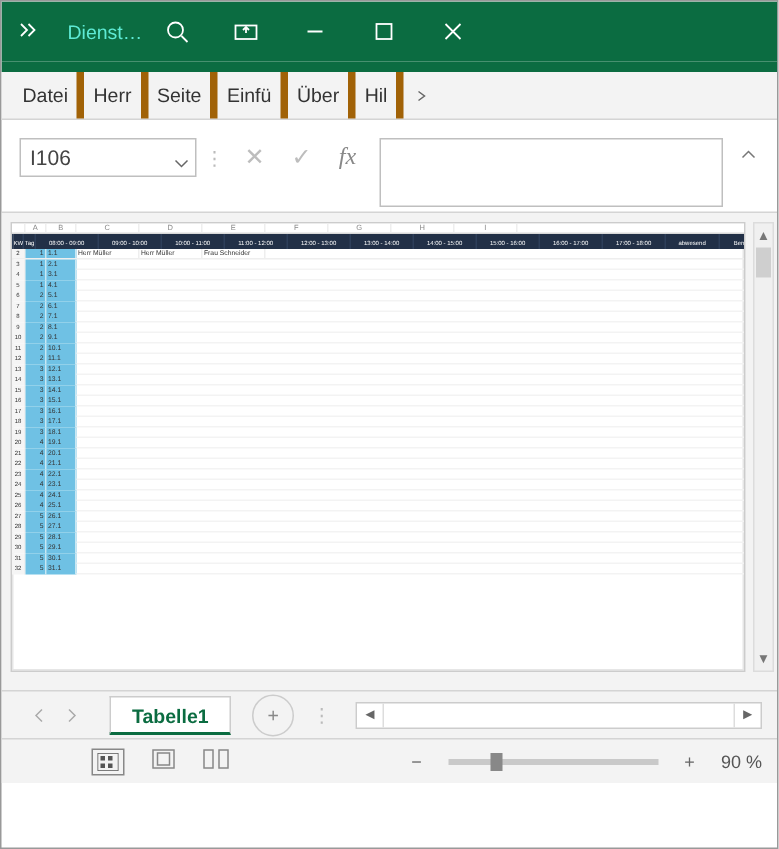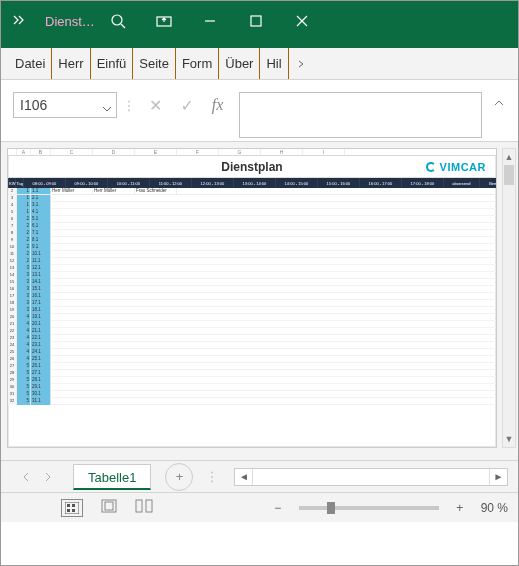--- a/index.html
+++ b/index.html
@@ -1,35 +1,35 @@
 <!DOCTYPE html>
 <html><head>
 <meta charset="utf-8">
 <style>
   * { box-sizing: border-box; margin: 0; padding: 0; }
   body { font-family: "Segoe UI", Arial, sans-serif; font-size: 13px; color: #333; background: #fff; width: 519px; height: 566px; overflow: hidden; border: 1px solid #999; }
 
   
-  .titlebar { height: 40px; background: #0b6c41; display: flex; align-items: center; color: #f9a8d4; }
+  .titlebar { height: 40px; background: #0b6c41; display: flex; align-items: center; color: #5eead4; }
   .titlebar .left { display: flex; align-items: center; padding-left: 10px; gap: 12px; flex: 0 0 auto; }
   .titlebar .title { flex: 1; padding-left: 8px; font-size: 13px; white-space: nowrap; overflow: hidden; }
   .titlebar .icons { display: flex; align-items: center; }
   .titlebar .tbtn { width: 46px; height: 40px; display: flex; align-items: center; justify-content: center; color: #fff; }
   .titlebar svg { fill: none; stroke: #fff; stroke-width: 1.2; }
   .ribbon-green { height: 7px; background: #0b6c41; }
 
   
   .tabs { height: 32px; display: flex; align-items: stretch; border-bottom: 1px solid #d4d4d4; background: #f3f3f3; }
-  .tabs .tab { padding: 0 6px; display: flex; align-items: center; font-size: 13px; color: #333; border-right: 1px solid #a16207; }
+  .tabs .tab { padding: 0 6px; display: flex; align-items: center; font-size: 13px; color: #333; border-right: 5px solid #a16207; }
   .tabs .tab:first-child { padding-left: 14px; }
   .tabs .overflow { width: 26px; display: flex; align-items: center; justify-content: center; }
 
   
   .formularow { height: 62px; display: flex; align-items: flex-start; padding: 12px 10px 0 12px; gap: 8px; border-bottom: 1px solid #d4d4d4; position: relative; }
-  .namebox { width: 104px; height: 26px; border: 1px solid #bfbfbf; background: #fff; display: flex; align-items: center; padding: 4px 6px; font-size: 14px; color: #444; position: relative; }
+  .namebox { width: 118px; height: 26px; border: 1px solid #bfbfbf; background: #fff; display: flex; align-items: center; padding: 4px 6px; font-size: 14px; color: #444; position: relative; }
   .namebox .dd { position: absolute; right: 4px; top: 8px; }
   .namesep { width: 8px; display:flex; align-items:center; justify-content:center; height:26px; color:#bbb; }
   .fbuttons { display: flex; align-items: center; gap: 18px; height: 26px; padding: 0 8px; }
   .fbuttons span { color: #bdbdbd; font-size: 16px; }
   .fbuttons .fx { font-style: italic; font-family: "Times New Roman", serif; color: #888; }
   .formulabox { flex: 1; border: 1px solid #bfbfbf; background: #fff; height: 46px; }
   .formularow .chev { width: 18px; display:flex; align-items:flex-start; justify-content:center; padding-top:6px; color:#888; }
 
   
   .sheetwrap { position: relative; height: 318px; background: #f3f3f3; padding: 6px 6px 0 6px; }
@@ -61,21 +61,21 @@
   .datarow { height:7px; display:flex; font-size:4.5px; color:#333;}
   .datarow .a{width:9px;border-right:1px solid #eee;background:#f5f5f5;text-align:center;font-size:4px;}
   .datarow .b{width:14px;background:#6fc1e4;border-right:1px solid #c9e7f3;text-align:right;padding-right:1px;}
   .datarow .c{width:20px;background:#6fc1e4;border-right:1px solid #c9e7f3;padding-left:1px;}
   .datarow .rest{flex:1;border-bottom:1px solid #f3f3f3;}
 
   
   .tabstrip { height: 32px; display:flex; align-items:center; border-top:1px solid #d4d4d4; background:#f3f3f3; padding:0 6px; gap:6px;}
   .navarrows { display:flex; gap:0; padding:0 8px;}
   .navarrows span{width:22px;height:20px;display:flex;align-items:center;justify-content:center;color:#aaa;}
-  .sheettab { height:26px; line-height:26px; padding:0 14px; background:#fff; border:1px solid #ccc; border-bottom:2px solid #0b6c41; font-weight:400; color:#0b6c41;}
+  .sheettab { height:26px; line-height:26px; padding:0 14px; background:#fff; border:1px solid #ccc; border-bottom:2px solid #0b6c41; font-weight:700; color:#0b6c41;}
   .addsheet{width:28px;height:28px;border:1px solid #ccc;border-radius:14px;display:flex;align-items:center;justify-content:center;color:#888;margin-left:8px;}
   .vdots{color:#bbb;padding:0 6px;}
   .hsb{flex:1;height:18px;border:1px solid #ccc;background:#fff;display:flex;align-items:center;margin:0 4px;position:relative;}
   .hsb .larr,.hsb .rarr{width:18px;display:flex;align-items:center;justify-content:center;color:#666;font-size:10px;}
   .hsb .rarr{margin-left:auto;border-left:1px solid #ddd;height:100%;}
   .hsb .larr{border-right:1px solid #ddd;height:100%;}
 
   
   .status { height: 30px; display:flex; align-items:center; border-top:1px solid #d4d4d4; background:#f3f3f3; padding:0 10px; gap:14px; font-size:12px; color:#555;}
   .modebox{width:22px;height:18px;border:1px solid #888;display:flex;align-items:center;justify-content:center;}
@@ -124,23 +124,22 @@
           <path d="M2 2 L12 12 M12 2 L2 12"></path>
         </svg>
     </div>
   </div>
 </div>
 <div class="ribbon-green"></div>
 
 <div class="tabs">
   <div class="tab">Datei</div>
   <div class="tab">Herr</div>
+  <div class="tab">Seite</div>
   <div class="tab">Einfü</div>
-  <div class="tab">Seite</div>
-  <div class="tab">Form</div>
   <div class="tab">Über</div>
   <div class="tab">Hil</div>
   <div class="overflow">
     <svg width="10" height="10">
         <path d="M2 2 L6 5 L2 8" stroke="#666" fill="none"></path>
       </svg>
   </div>
 </div>
 
 <div class="formularow">
@@ -172,27 +171,20 @@
       <div class="corner"></div>
       <div class="cA">A</div>
       <div class="cB">B</div>
       <div class="cDef">C</div>
       <div class="cDef">D</div>
       <div class="cDef">E</div>
       <div class="cDef">F</div>
       <div class="cDef">G</div>
       <div class="cDef">H</div>
       <div class="cDef">I</div>
-    </div>
-    <div class="titleband">
-      <span>Dienstplan</span>
-      <div class="brand">
-        <span class="brandring"></span>
-        <span>VIMCAR</span>
-      </div>
     </div>
     <div class="hdrrow">
       <div class="a"></div>
       <div class="b" style="color:#fff;font-size:4px;display:flex;align-items:center;justify-content:center;">KW</div>
       <div class="c" style="color:#fff;font-size:4px;display:flex;align-items:center;justify-content:center;">Tag</div>
       <div class="slot">08:00 - 09:00</div>
       <div class="slot">09:00 - 10:00</div>
       <div class="slot">10:00 - 11:00</div>
       <div class="slot">11:00 - 12:00</div>
       <div class="slot">12:00 - 13:00</div>

